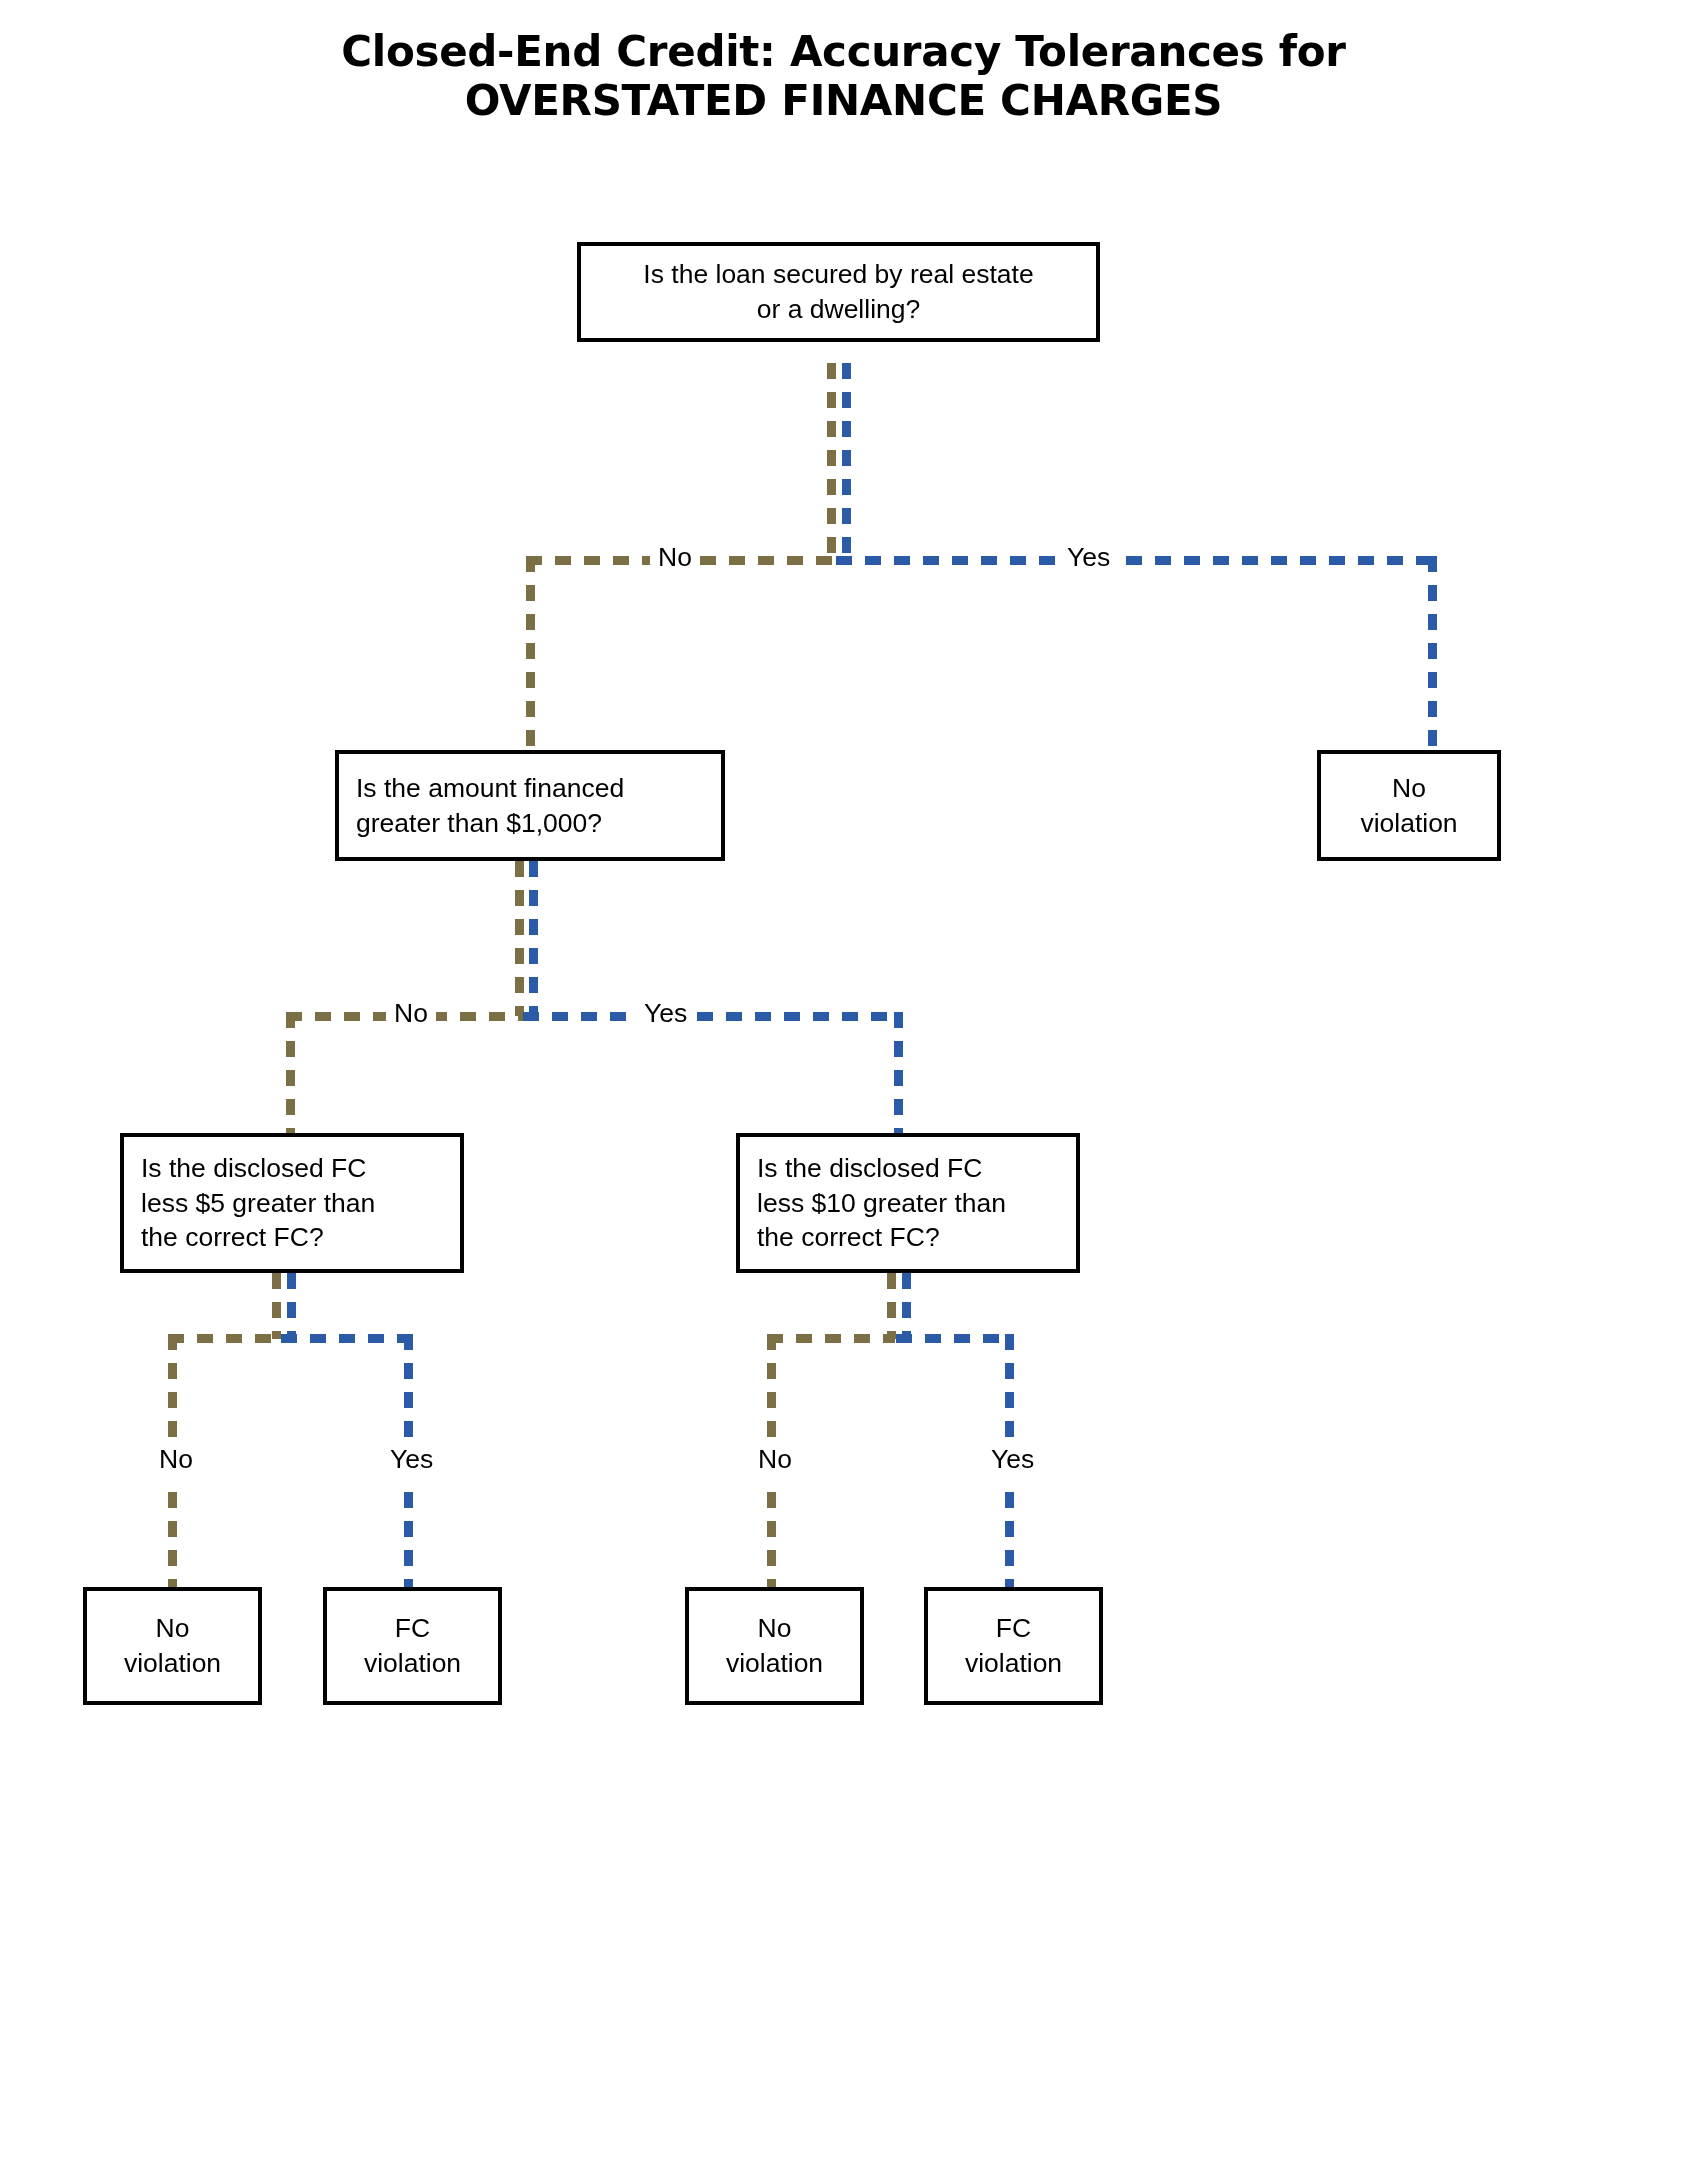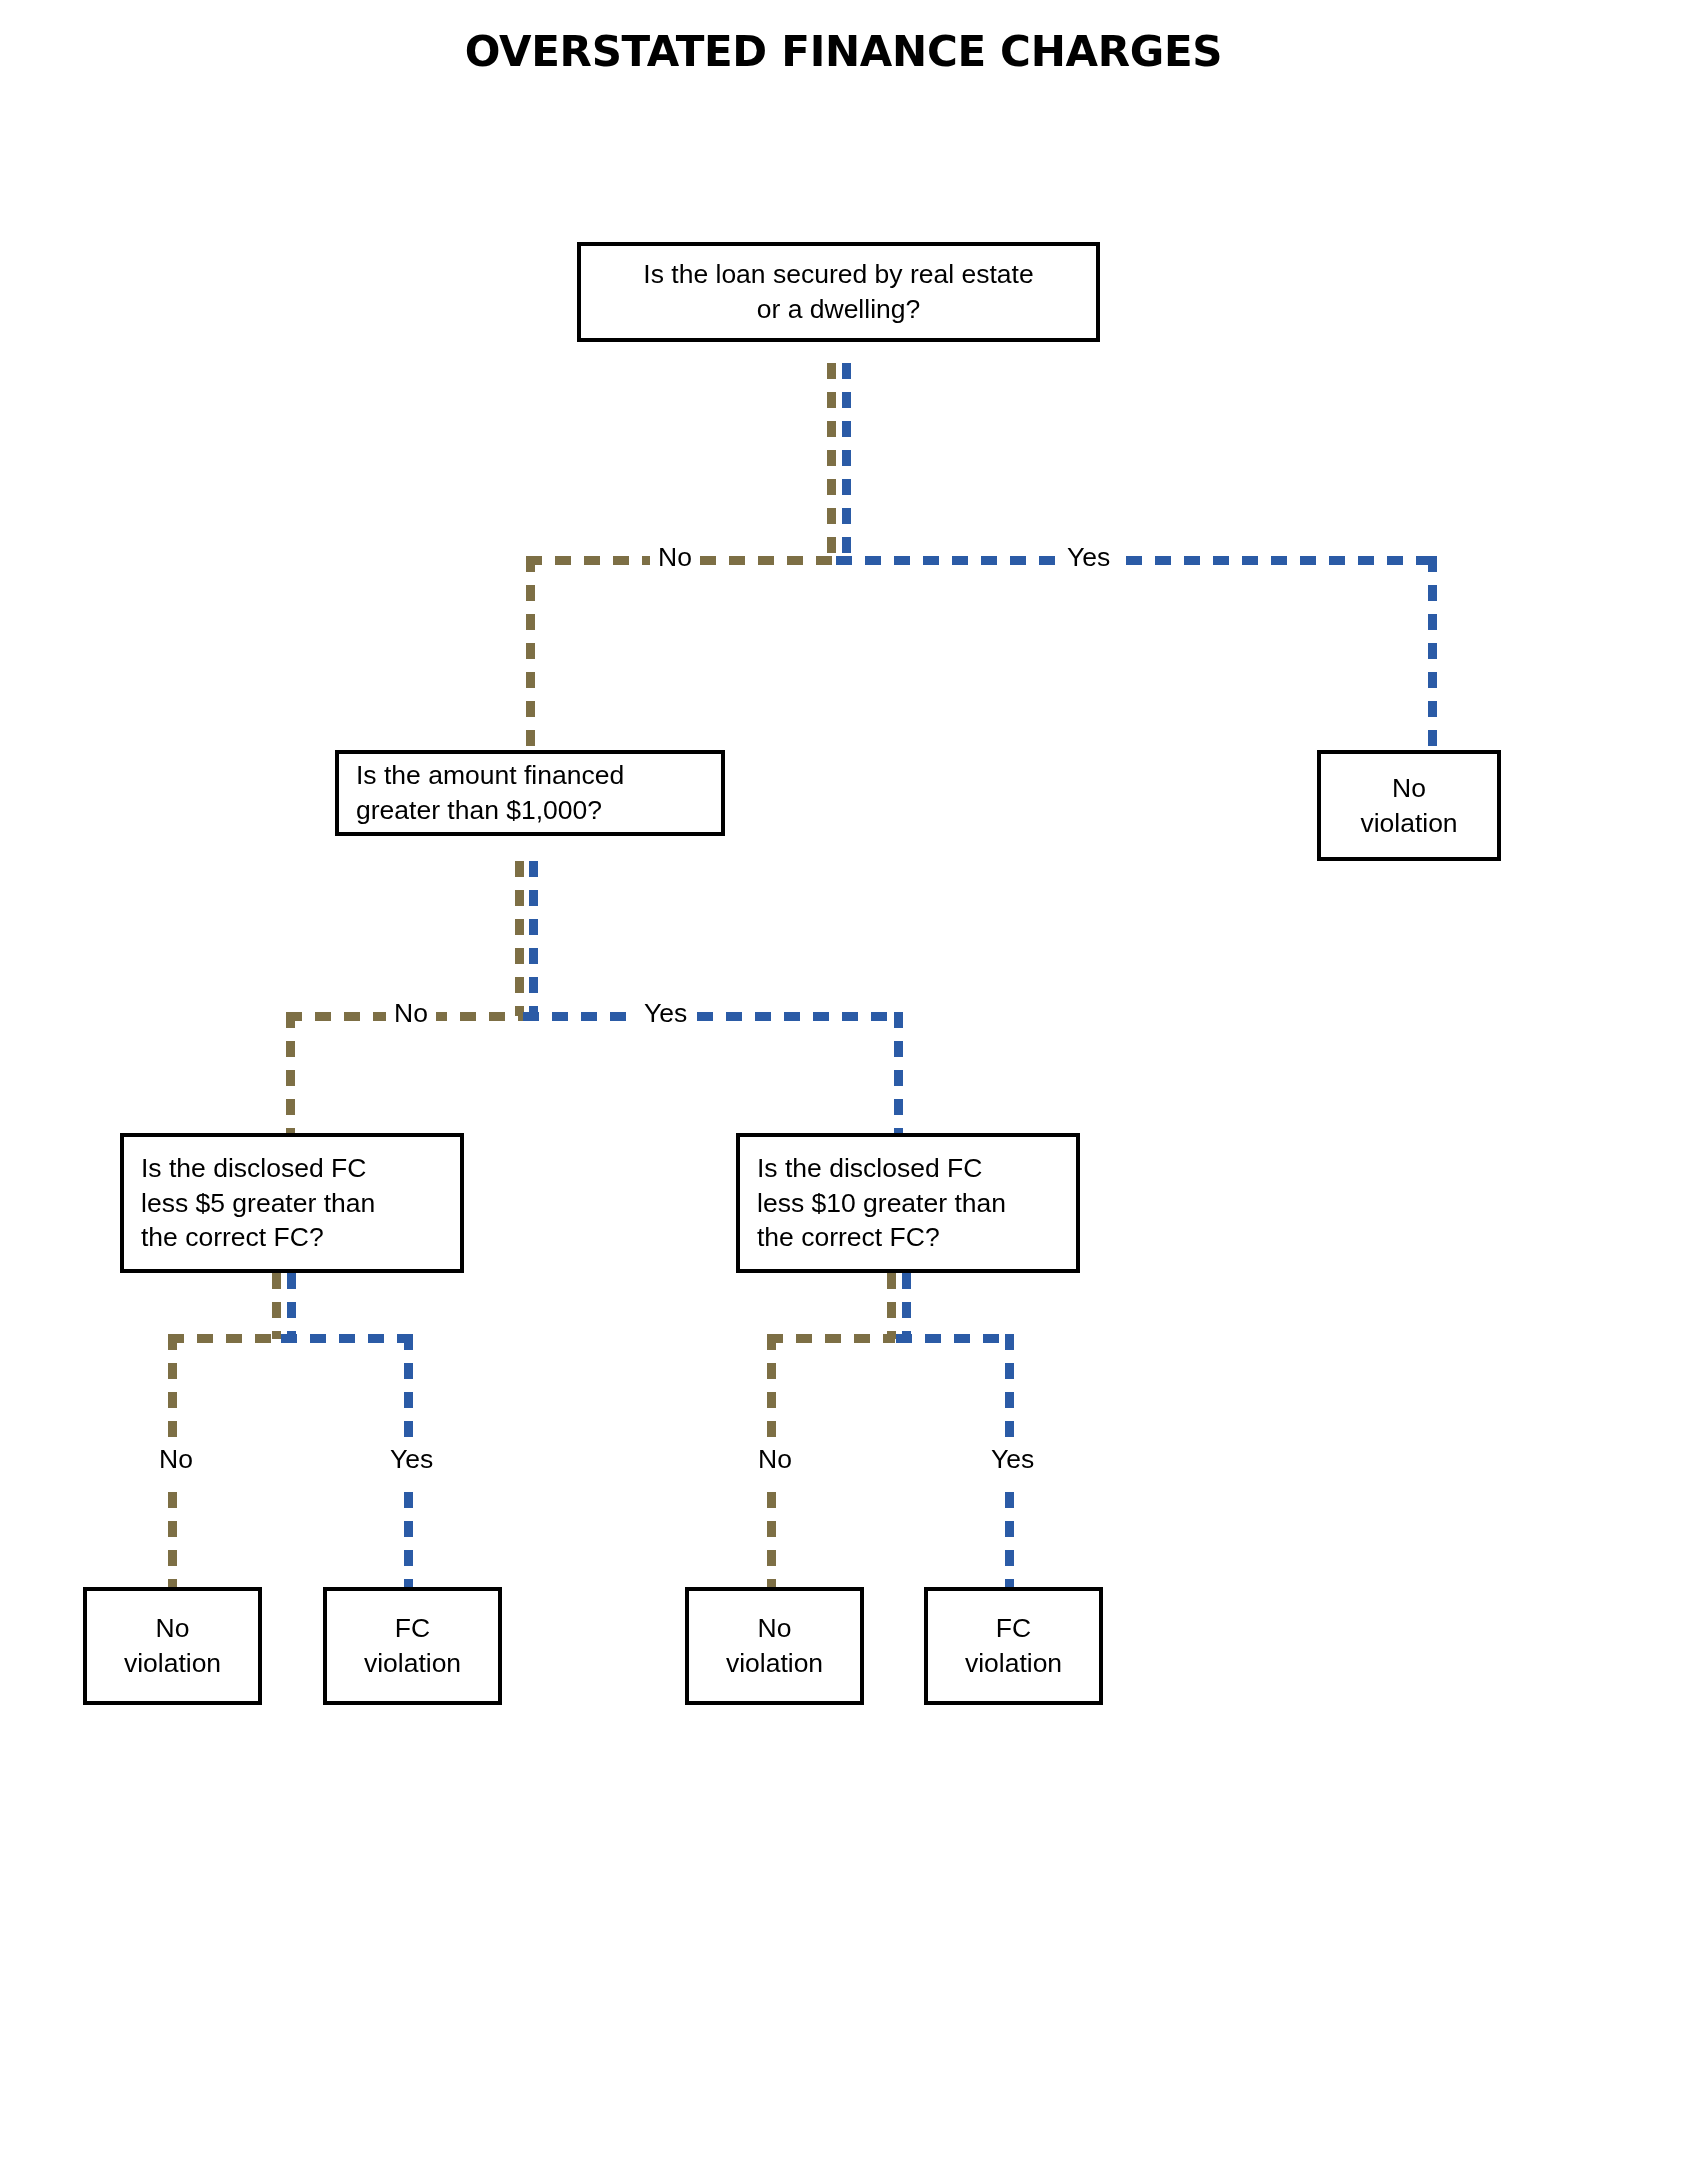--- a/index.html
+++ b/index.html
@@ -81,41 +81,42 @@
   .blue-v { background-image: repeating-linear-gradient(to bottom, #2b5ba6 0 16px, rgba(0,0,0,0) 16px 29px); }
   .tan-h  { background-image: repeating-linear-gradient(to right, #7d6f45 0 16px, rgba(0,0,0,0) 16px 29px); }
   .blue-h { background-image: repeating-linear-gradient(to right, #2b5ba6 0 16px, rgba(0,0,0,0) 16px 29px); }
 </style>
 </head>
 <body>
 
 <div id="chart-root">
 
   <div class="title-block">
+    <div class="title-line">Closed-End Credit: Accuracy Tolerances for</div>
     <div class="title-line">OVERSTATED FINANCE CHARGES</div>
   </div>
 
   <div class="node-box" style="left:577px; top:242px; width:523px; height:100px;">
     <div class="node-text">Is the loan secured by real estate
 or a dwelling?</div>
   </div>
 
   <div class="seg-v tan-v" style="left:827px; top:363px; height:202px;"></div>
   <div class="seg-v blue-v" style="left:842px; top:363px; height:202px;"></div>
 
   <div class="seg-h tan-h" style="left:526px;  top:556px; width:310px;"></div>
   <div class="seg-h blue-h" style="left:836px; top:556px; width:601px;"></div>
 
   <div class="seg-v tan-v" style="left:526px;  top:556px; height:196px;"></div>
   <div class="seg-v blue-v" style="left:1428px; top:556px; height:196px;"></div>
 
   <div class="edge-label" style="left:650px;  top:544px;">No</div>
   <div class="edge-label" style="left:1059px; top:544px;">Yes</div>
 
-  <div class="node-box" style="left:335px; top:750px; width:390px; height:86px;">
+  <div class="node-box" style="left:335px; top:750px; width:390px; height:111px;">
     <div class="node-text left-align">Is the amount financed
 greater than $1,000?</div>
   </div>
 
   <div class="node-box" style="left:1317px; top:750px; width:184px; height:111px;">
     <div class="node-text">No
 violation</div>
   </div>
 
   <div class="seg-v tan-v" style="left:515px; top:861px; height:155px;"></div>

